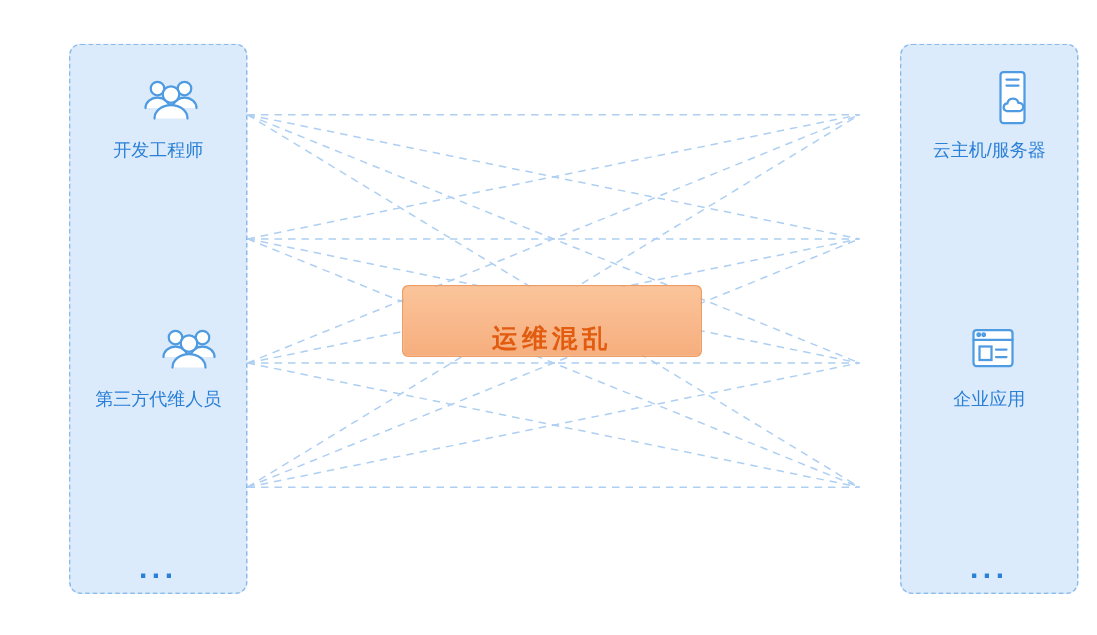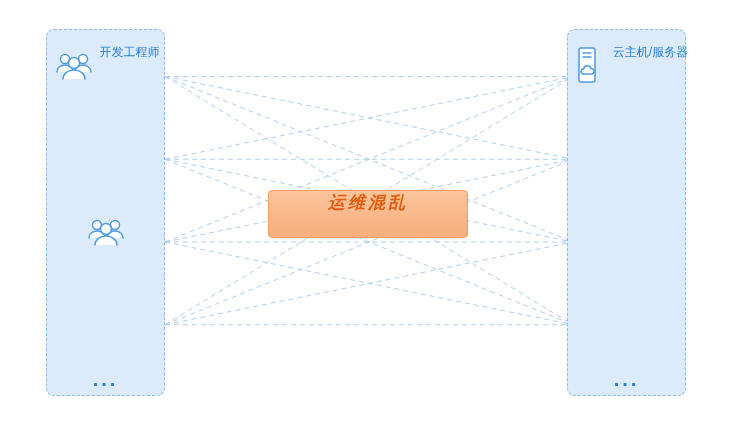--- a/index.html
+++ b/index.html
@@ -6,31 +6,31 @@
   #canvas{position:relative;width:731px;height:423px;background:#ffffff;overflow:hidden;}
   #links{position:absolute;left:0;top:0;width:731px;height:423px;z-index:1;}
   #links line{stroke:#aecff2;stroke-width:1;stroke-dasharray:5 4;}
   .panel{
     position:absolute;top:29px;height:367px;width:119px;
     background:#dcebfb;border:1px dashed #8abaea;border-radius:8px;
     display:flex;flex-direction:column;justify-content:space-between;align-items:center;
     padding:14px 4px 12px 4px;box-sizing:border-box;z-index:2;
   }
   .panel.left{left:46px;}
-  .panel.right{left:567px;}
-  .node{display:flex;flex-direction:row;align-items:flex-start;gap:4px;}
+  .panel.right{left:600px;}
+  .node{display:flex;flex-direction:column;align-items:flex-end;gap:4px;}
   .node .icon{line-height:0;}
   .node .icon svg{display:block;}
   .label{font-size:12px;color:#2a7fd6;white-space:nowrap;}
   .more{color:#2a7fd6;font-weight:bold;font-size:20px;line-height:8px;letter-spacing:3px;}
   .center-box{
     position:absolute;left:268px;top:190px;width:198px;height:46px;
     background:linear-gradient(#fbc49a,#f6ae7e);
     border:1px solid #ef9d62;border-radius:4px;
-    display:flex;align-items:flex-start;justify-content:center;z-index:3;font-style:italic;
+    display:flex;align-items:flex-end;justify-content:center;z-index:3;
   }
   .center-box span{font-size:17px;font-weight:600;color:#e25c10;letter-spacing:3px;}
 </style>
 </head>
 <body>
 
 <div id="canvas">
 
   <svg id="links">
       <line x1="165" y1="76.5" x2="573" y2="76.5"></line>
@@ -72,20 +72,21 @@
       <span class="icon">
         <svg width="44" height="44" viewBox="0 0 44 44" fill="none" stroke="#4e9be2" stroke-width="1.5" stroke-linecap="round">
           <circle cx="13" cy="15" r="4.5" fill="#fff"></circle>
             <path d="M5 28 a8 7 0 0 1 16 0" fill="#fff"></path>
           <circle cx="31" cy="15" r="4.5" fill="#fff"></circle>
             <path d="M23 28 a8 7 0 0 1 16 0" fill="#fff"></path>
           <circle cx="22" cy="19" r="5.5" fill="#fff"></circle>
             <path d="M11 35 a11 9 0 0 1 22 0" fill="#fff"></path>
         </svg>
       </span>
+      <span class="label">第三方代维人员</span>
     </div>
 
 
     <div class="more">...</div>
   </div>
 
   <div class="panel right">
 
     <div class="node">
       <span class="icon">
@@ -94,20 +95,34 @@
           <line x1="18" y1="9" x2="26" y2="9"></line>
           <line x1="18" y1="13" x2="26" y2="13"></line>
           <path d="M18 30 a2.6 2.6 0 0 1 .6-5.1 a3.8 3.8 0 0 1 7.4 -.3 a2.7 2.7 0 0 1 .9 5.4 z" fill="#fff"></path>
         </svg>
       </span>
       <span class="label">云主机/服务器</span>
     </div>
 
 
 
+    <div class="node">
+      <span class="icon">
+        <svg width="44" height="44" viewBox="0 0 44 44" fill="none" stroke="#4e9be2" stroke-width="1.5" stroke-linecap="round">
+          <rect x="9" y="10" width="26" height="24" rx="2" fill="#fff"></rect>
+          <line x1="9" y1="16.5" x2="35" y2="16.5"></line>
+          <circle cx="12.5" cy="13.2" r="0.9"></circle>
+            <circle cx="15.8" cy="13.2" r="0.9"></circle>
+          <rect x="13" y="21" width="8" height="9"></rect>
+          <line x1="24" y1="23" x2="31" y2="23"></line>
+          <line x1="24" y1="28" x2="31" y2="28"></line>
+        </svg>
+      </span>
+      <span class="label">企业应用</span>
+    </div>
 
     <div class="more">...</div>
   </div>
 
   <div class="center-box">
     <span>运维混乱</span>
   </div>
 
 </div>
 

